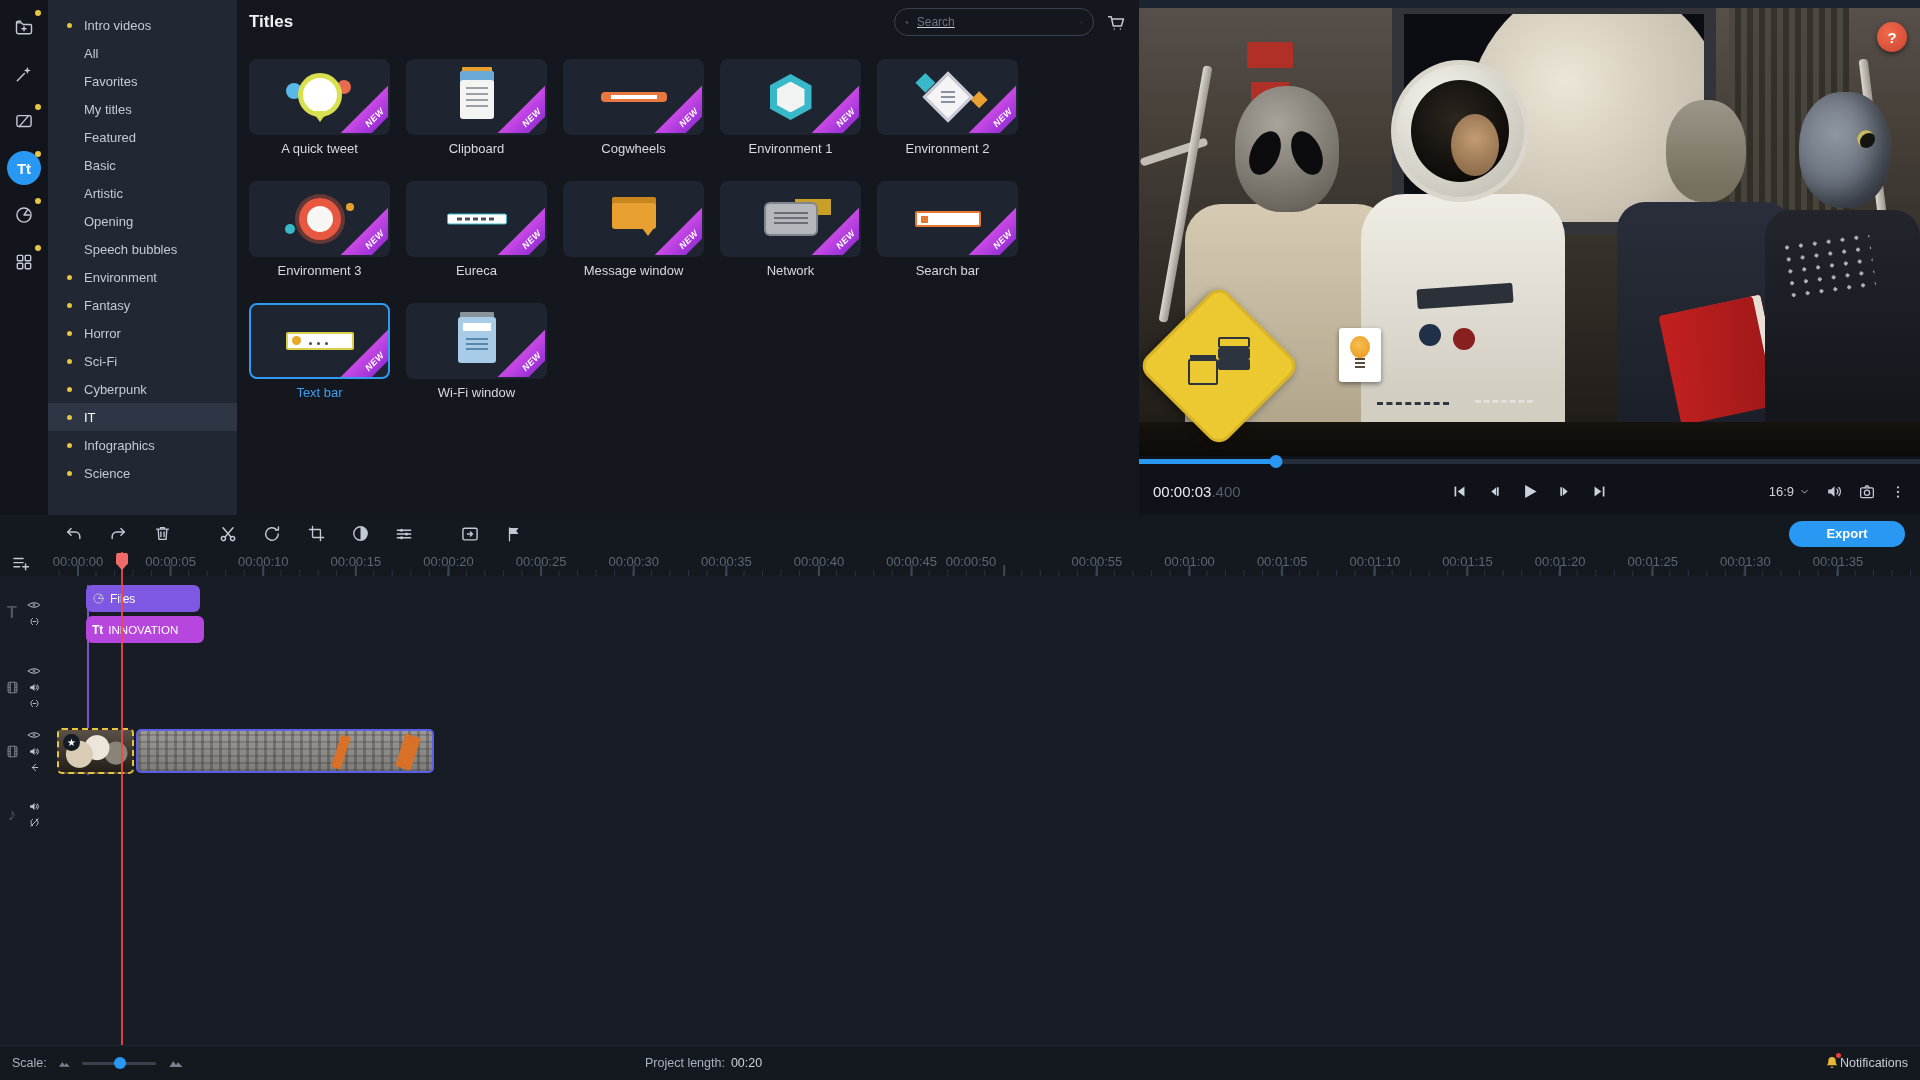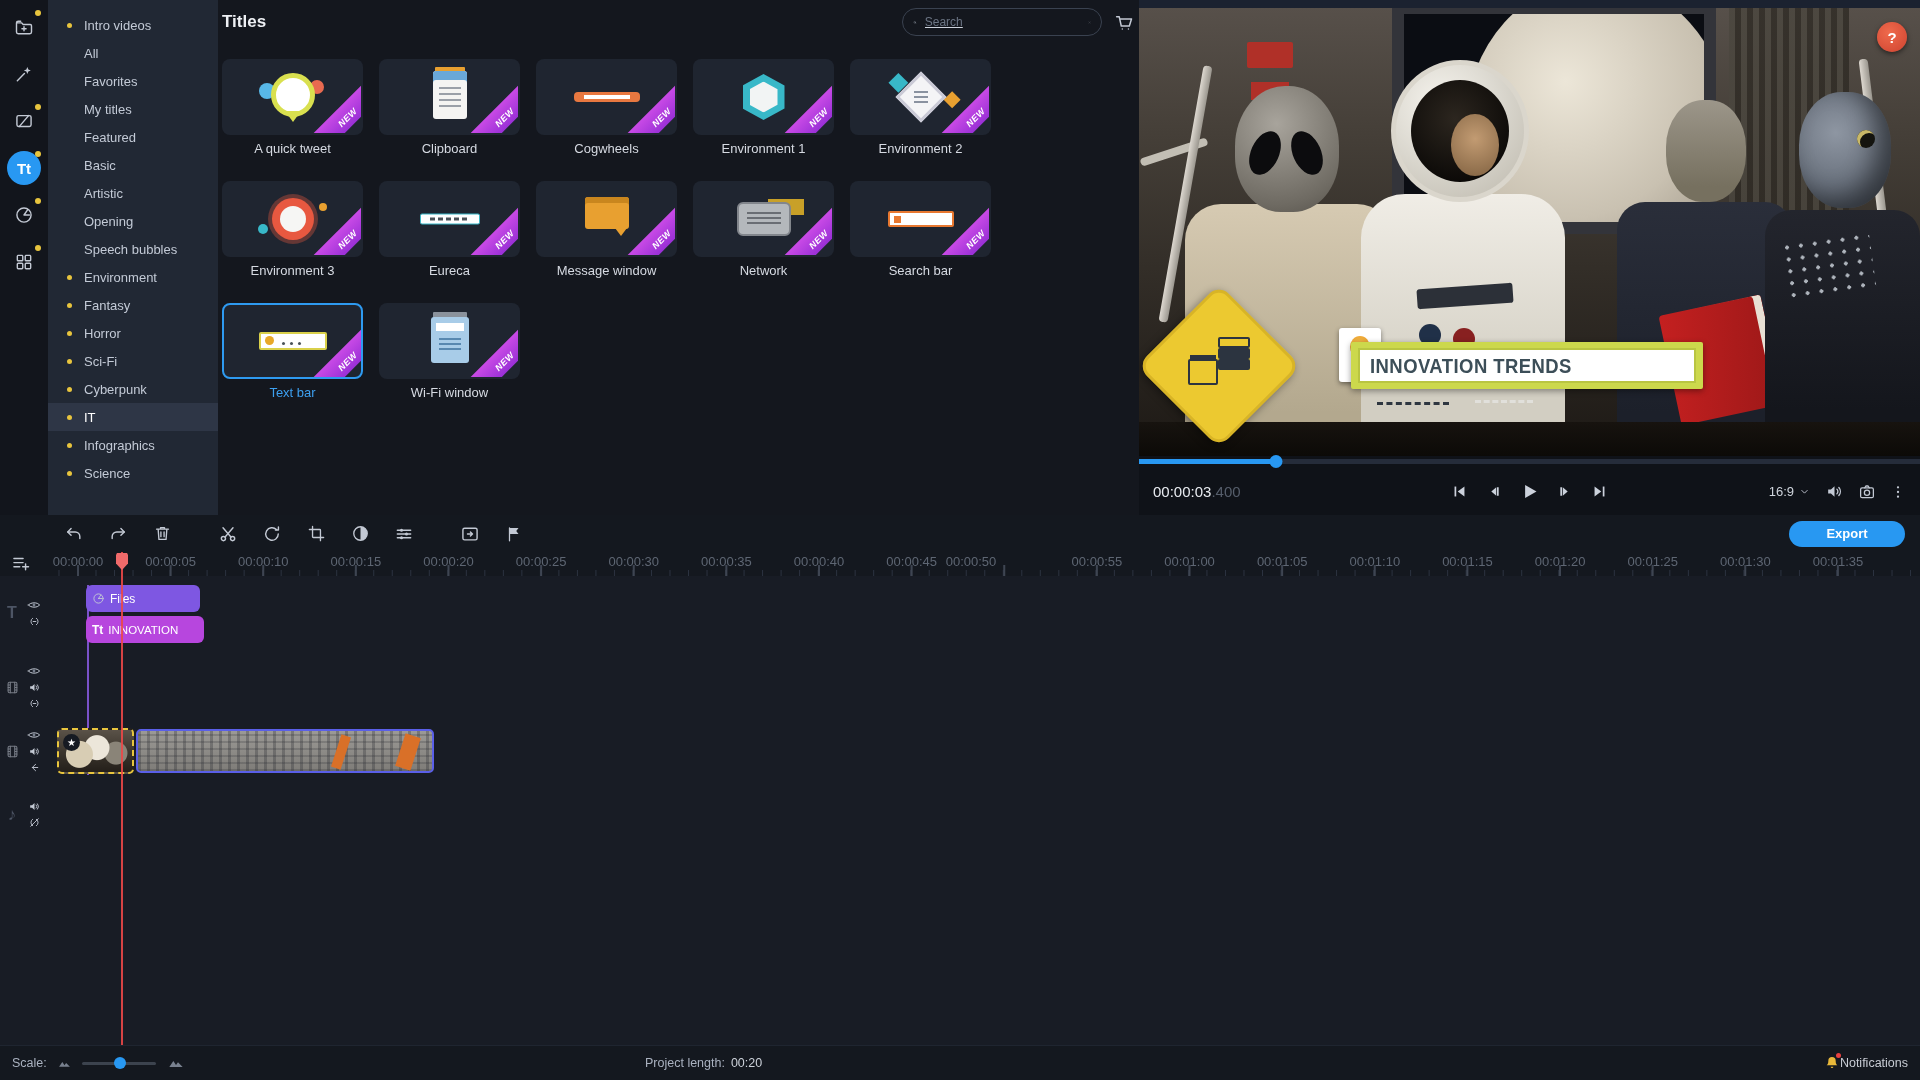--- a/index.html
+++ b/index.html
@@ -20,29 +20,29 @@
   .rail{width:48px;background:var(--rail);display:flex;flex-direction:column;align-items:center;
     padding-top:10px;gap:13px;flex:none;}
   .rail-btn{width:34px;height:34px;border-radius:50%;display:flex;align-items:center;justify-content:center;
     position:relative;background:transparent;border:none;cursor:pointer;}
   .rail-btn.active{background:var(--accent);}
   .rail-btn .dot{position:absolute;right:0;top:0;width:6px;height:6px;border-radius:50%;background:var(--yellow);}
   .tt-glyph{font-size:15px;font-weight:bold;color:#cfd5de;line-height:1;}
   .rail-btn.active .tt-glyph{color:#fff;}
 
   
-  .cats{width:170px;background:var(--side);padding:11px 0;flex:none;overflow:hidden;}
+  .cats{width:189px;background:var(--side);padding:11px 0;flex:none;overflow:hidden;}
   .cat-item{height:28px;display:flex;align-items:center;padding-left:36px;position:relative;
     font-size:13px;color:#c3cad6;cursor:pointer;white-space:nowrap;}
   .cat-item.dot::before{content:"";position:absolute;left:19px;top:11.5px;width:5px;height:5px;
     border-radius:50%;background:var(--yellow);}
   .cat-item.selected{background:var(--side-sel);color:#fff;}
 
   
-  .titles-panel{flex:1;background:var(--panel);padding:0 4px;overflow:hidden;}
+  .titles-panel{flex:1;background:var(--panel);padding:0 12px;overflow:hidden;}
   .panel-head{height:44px;display:flex;align-items:center;}
   .panel-title{font-size:17px;font-weight:700;color:#eef0f4;}
   .search-pill{margin-left:auto;width:200px;height:28px;border:1px solid #3a4250;border-radius:14px;
     display:flex;align-items:center;padding:0 10px;gap:8px;background:transparent;}
   .search-pill input{flex:1;background:transparent;border:none;outline:none;color:#cdd3dd;
     font-size:12px;font-family:"Liberation Sans",sans-serif;text-decoration:underline;}
   .search-pill input::placeholder{color:#6b7483;}
   .cart-btn{background:none;border:none;margin-left:12px;cursor:pointer;}
 
   .tiles-grid{margin-top:15px;display:grid;grid-template-columns:repeat(5,141px);
@@ -626,25 +626,20 @@
           </div>
 
         <div class="sc-floor"></div>
 
         <div class="ov-diamond">
             <div class="inner">
               <div class="dia-icons"></div>
             </div>
           </div>
         <div class="ov-bulb"></div>
-        <div class="ov-titlebar">
-          <div class="tb-inner">
-              <span class="tb-text">INNOVATION TRENDS</span>
-            </div>
-        </div>
         <div class="ov-dash d1"></div>
         <div class="ov-dash d2"></div>
 
         <button class="help-btn">?</button>
       </div>
 
       <div class="seek">
         <div class="seek-track"></div>
         <div class="seek-fill" id="seek-fill" style="width: 17.5%;"></div>
         <div class="seek-knob" id="seek-knob" style="left: 17.5%;"></div>

